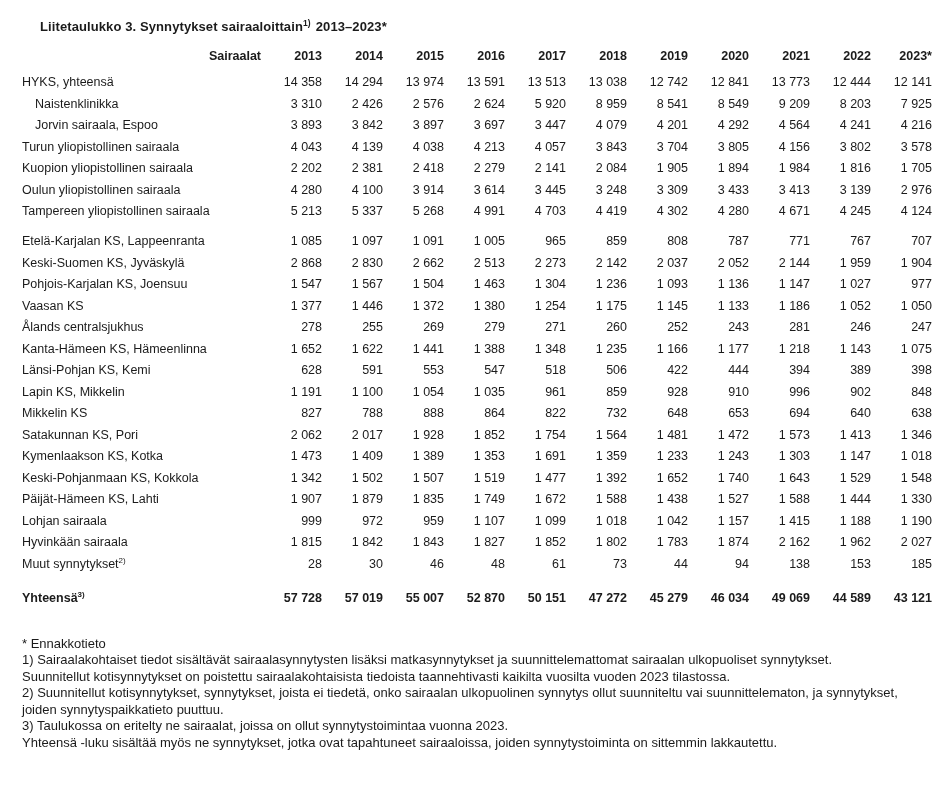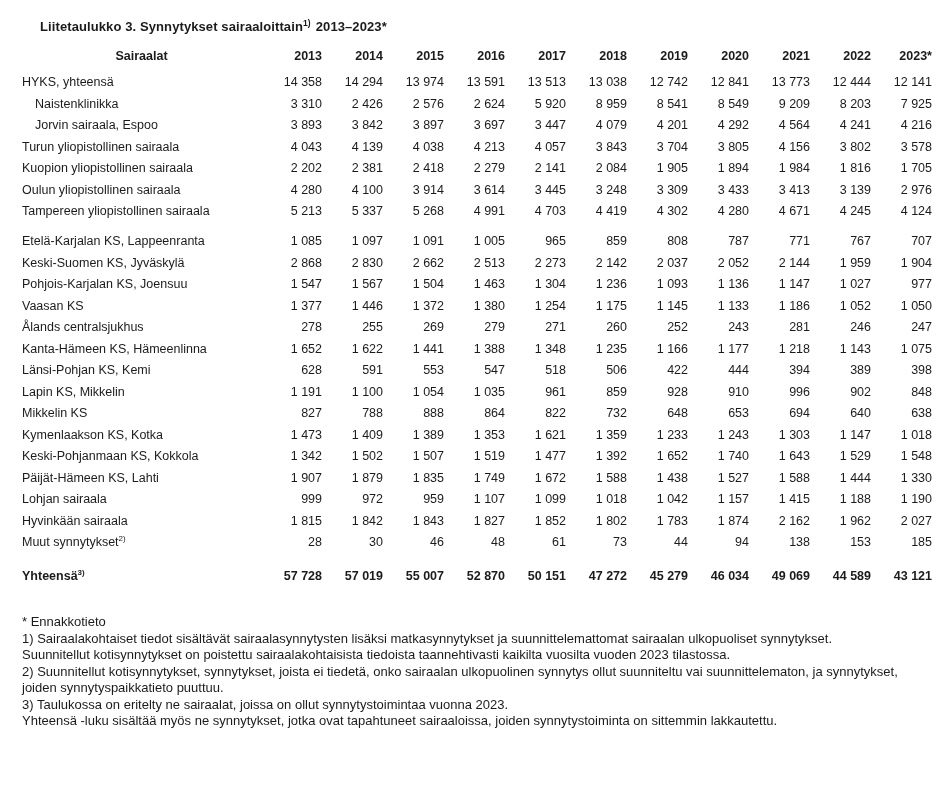--- a/index.html
+++ b/index.html
@@ -46,21 +46,21 @@
     white-space: nowrap;
     overflow: visible;
   }
   table.data-table thead th {
     font-weight: bold;
     text-align: right;
     padding-top: 6px;
     padding-bottom: 9px;
   }
   table.data-table thead th.name-h {
-    text-align: center;
+    text-align: right;
   }
   table.data-table td.num {
     text-align: right;
   }
   table.data-table td.name {
     text-align: left;
     margin-left: 24px;
   }
   table.data-table td.name.indent {
     padding-left: 13px;
@@ -342,26 +342,40 @@
           <td class="num">864</td>
           <td class="num">822</td>
           <td class="num">732</td>
           <td class="num">648</td>
           <td class="num">653</td>
           <td class="num">694</td>
           <td class="num">640</td>
           <td class="num">638</td>
         </tr>
         <tr>
+          <td class="name">Satakunnan KS, Pori</td>
+          <td class="num">2 062</td>
+          <td class="num">2 017</td>
+          <td class="num">1 928</td>
+          <td class="num">1 852</td>
+          <td class="num">1 754</td>
+          <td class="num">1 564</td>
+          <td class="num">1 481</td>
+          <td class="num">1 472</td>
+          <td class="num">1 573</td>
+          <td class="num">1 413</td>
+          <td class="num">1 346</td>
+        </tr>
+        <tr>
           <td class="name">Kymenlaakson KS, Kotka</td>
           <td class="num">1 473</td>
           <td class="num">1 409</td>
           <td class="num">1 389</td>
           <td class="num">1 353</td>
-          <td class="num">1 621</td>
+          <td class="num">1 691</td>
           <td class="num">1 359</td>
           <td class="num">1 233</td>
           <td class="num">1 243</td>
           <td class="num">1 303</td>
           <td class="num">1 147</td>
           <td class="num">1 018</td>
         </tr>
         <tr>
           <td class="name">Keski-Pohjanmaan KS, Kokkola</td>
           <td class="num">1 342</td>

